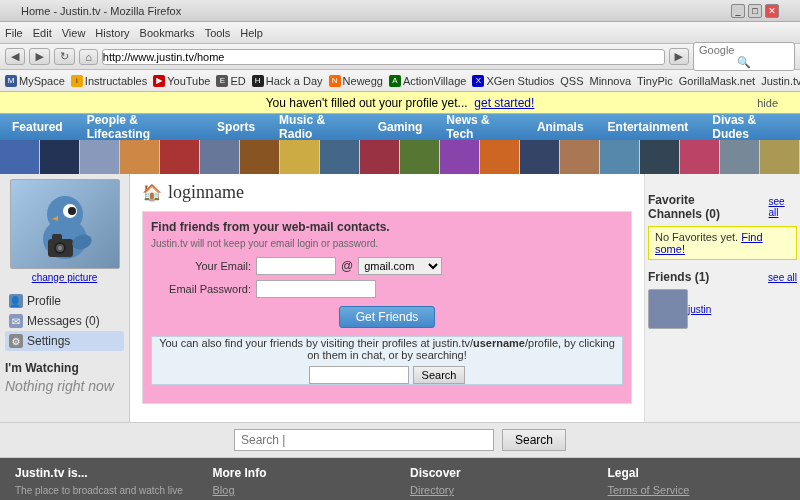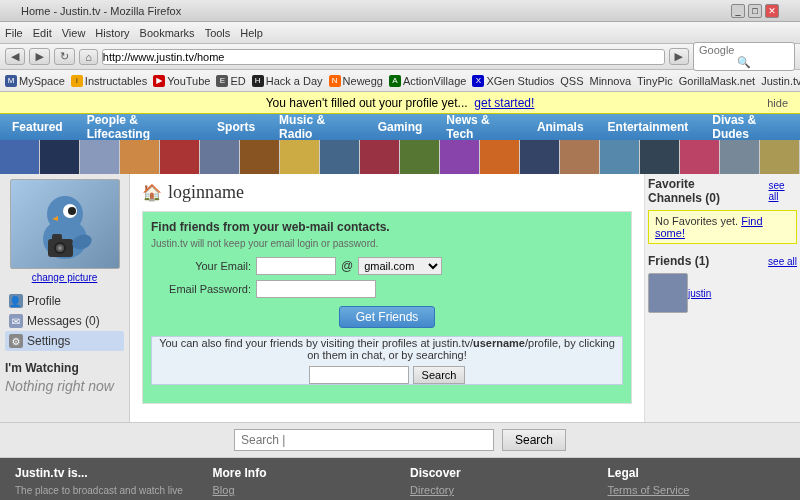--- a/index.html
+++ b/index.html
@@ -215,21 +215,21 @@
     .username-header {
       display: flex;
       align-items: center;
       gap: 6px;
       margin-bottom: 8px;
     }
     .house-icon { font-size: 16px; }
     .username-text { font-size: 18px; color: #333; font-family: Liberation Serif, serif; }
 
     .find-friends-box {
-      background: #86efac;
+      background: #f9a8d4;
       border: 1px solid #ddd;
       padding: 8px;
       margin-bottom: 10px;
     }
     .find-friends-title { font-size: 12px; font-weight: bold; color: #333; margin-bottom: 4px; }
     .find-friends-note { font-size: 10px; color: #666; margin-bottom: 8px; }
 
     .form-row {
       display: flex;
       align-items: center;
@@ -291,20 +291,21 @@
       font-size: 11px;
       cursor: pointer;
     }
 
     
     .right-sidebar {
       width: 155px;
       background: #f0f0f0;
       padding: 3px;
       flex-shrink: 0;
+      margin-top: 16px;
     }
     .favorites-section { margin-bottom: 10px; }
     .section-header {
       display: flex;
       justify-content: space-between;
       align-items: center;
       margin-bottom: 5px;
     }
     .section-title { font-size: 12px; font-weight: bold; color: #333; }
     .see-all-link { font-size: 10px; color: #0000cc; text-decoration: underline; cursor: pointer; }
@@ -432,21 +433,21 @@
   <span class="bookmark-item">TinyPic</span>
   <span class="bookmark-item">GorillaMask.net</span>
   <span class="bookmark-item">Justin.tv</span>
 </div>
 
 <div class="notification-bar" style="position:relative;">
   <span>
     <span>You haven't filled out your profile yet...</span>
     &nbsp;<a>get started!</a>
   </span>
-  <span style="position:absolute; right:12px; font-size:11px; color:#555; cursor:pointer;">hide</span>
+  <span style="position:absolute; right:22px; font-size:11px; color:#555; cursor:pointer;">hide</span>
 </div>
 
 <div class="site-nav">
   <a>Featured</a>
   <a>People &amp; Lifecasting</a>
   <a>Sports</a>
   <a>Music &amp; Radio</a>
   <a>Gaming</a>
   <a>News &amp; Tech</a>
   <a>Animals</a>

